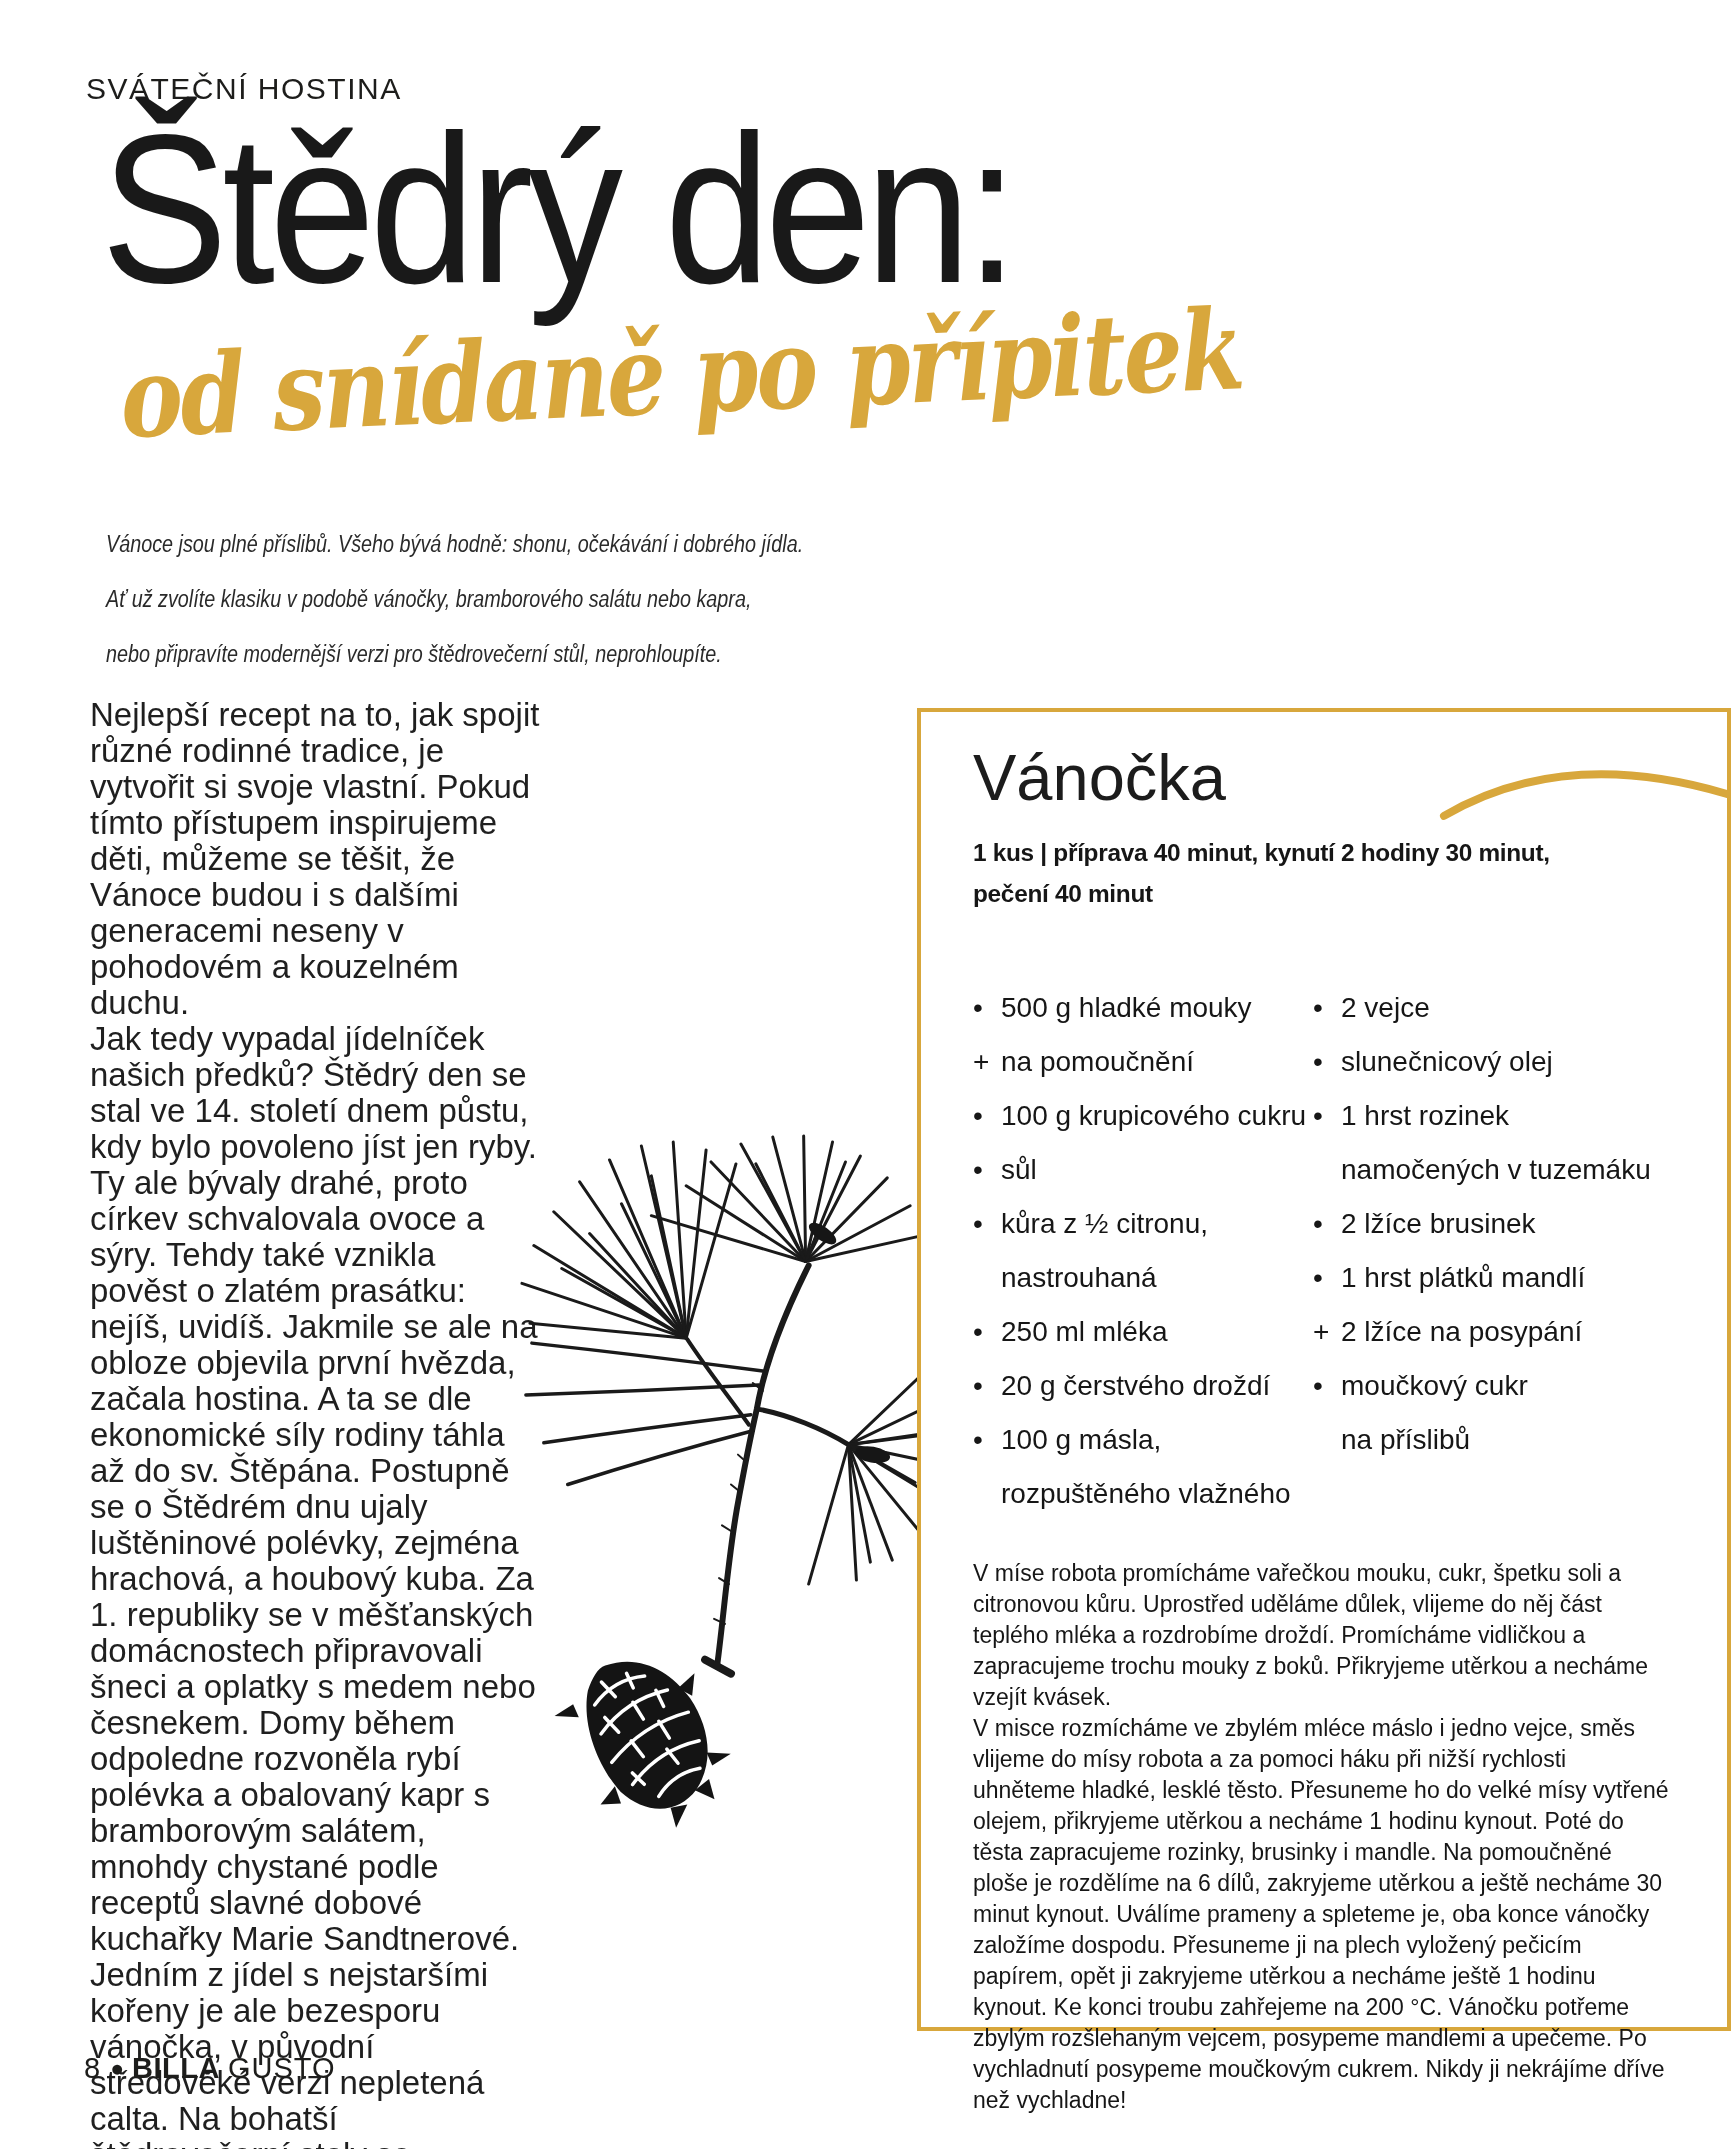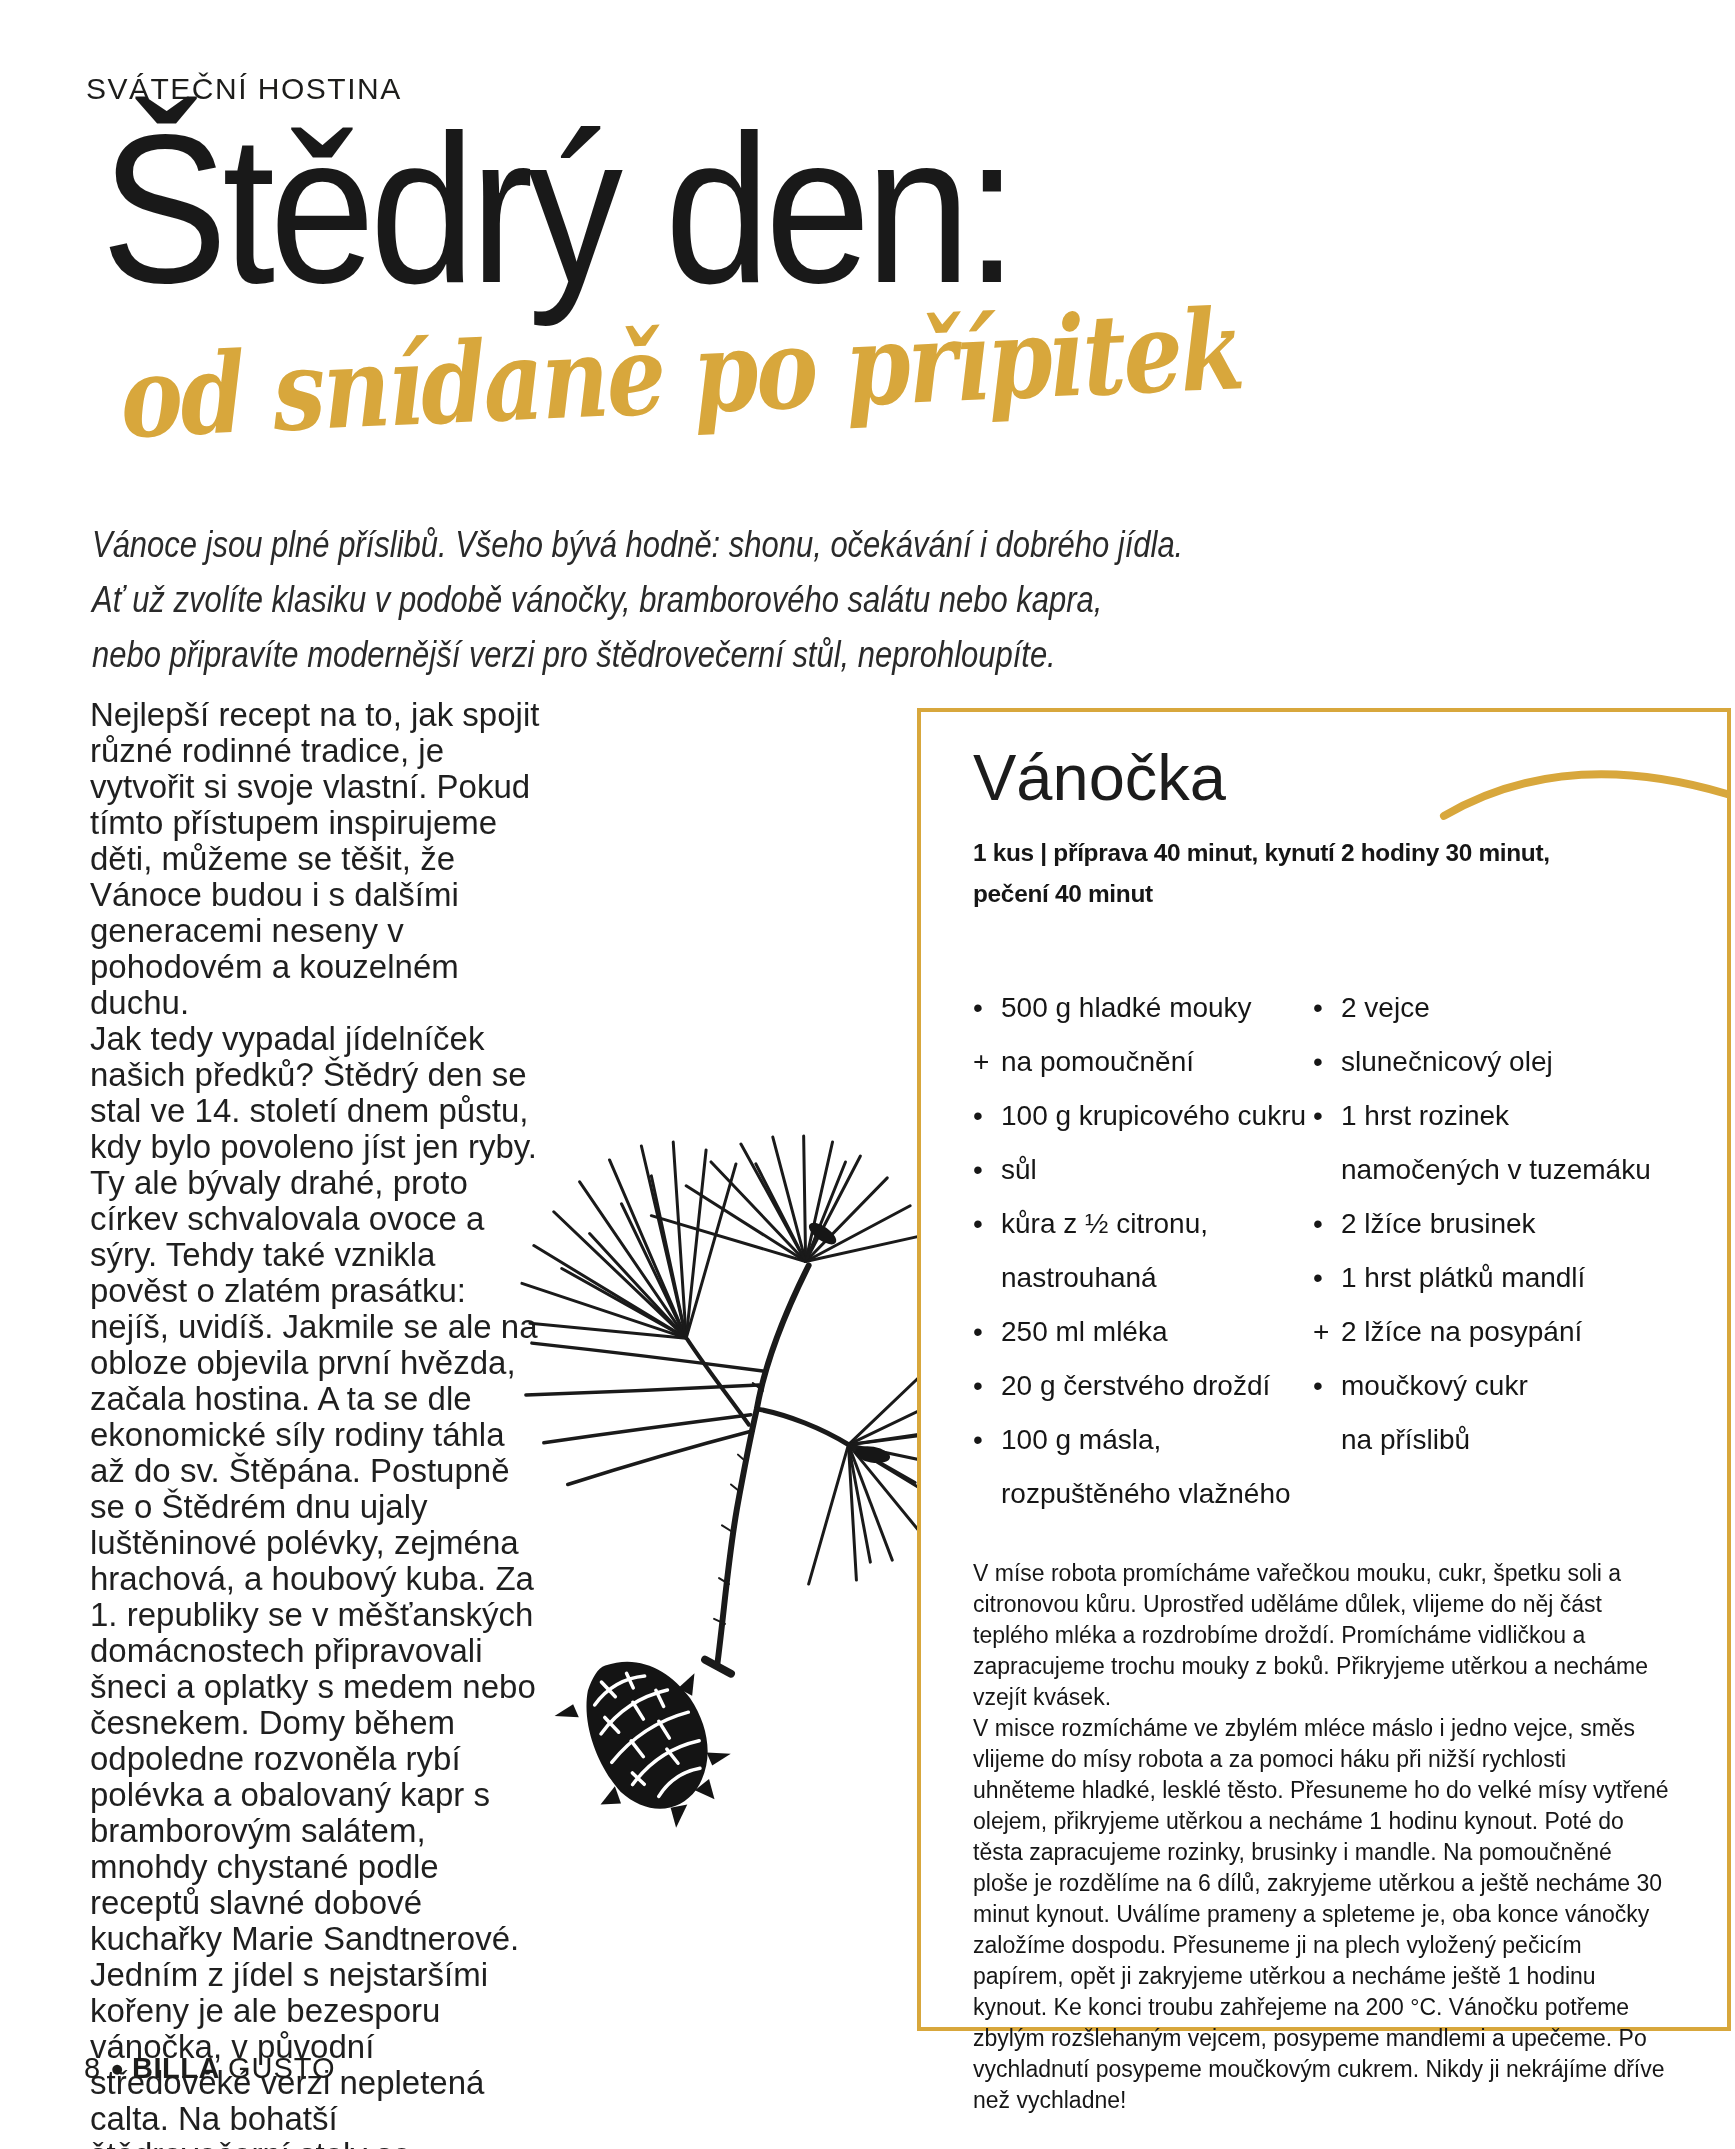--- a/index.html
+++ b/index.html
@@ -6,22 +6,22 @@
   body{width:1735px;height:2149px;background:#ffffff;position:relative;overflow:hidden;
        font-family:"Liberation Sans",sans-serif;color:#1d1d1b;}
   .eyebrow{position:absolute;left:78px;top:72px;font-size:30px;letter-spacing:1.5px;color:#1d1d1b;margin-left:8px;}
   .big-title{position:absolute;left:101px;top:96px;margin:0;font-size:211px;font-weight:200;
        line-height:1.08;letter-spacing:-6px;white-space:nowrap;color:#191919;
        transform:scaleX(.90);transform-origin:left top;}
   .script-sub{position:absolute;left:117px;top:314px;font-family:"DejaVu Serif",serif;
        font-style:italic;font-weight:bold;font-size:111px;line-height:169px;color:#D8A73C;
        letter-spacing:-3px;white-space:nowrap;transform:rotate(-2.5deg) scaleX(.84);
        transform-origin:left top;}
-  .intro{position:absolute;left:92px;top:517px;font-style:italic;font-weight:300;
-       font-size:36px;line-height:55px;color:#2a2a2a;}
+  .intro{position:absolute;left:106px;top:517px;font-style:italic;font-weight:300;
+       font-size:23px;line-height:55px;color:#2a2a2a;}
   .intro .line{white-space:nowrap;transform:scaleX(.86);transform-origin:left top;}
   .body-col{position:absolute;left:90px;top:697px;width:450px;font-size:33px;line-height:36px;color:#1f1f1f;}
   .body-col p{margin:0;}
   .pine-svg{position:absolute;left:502px;top:1134px;width:448px;height:697px;}
   .recipe-box{position:absolute;left:917px;top:708px;width:814px;height:1323px;
        border:4px solid #D8A73C;box-sizing:border-box;background:#fff;
        padding:26px 55px 20px 52px;}
   .recipe-title{margin:0 0 14px 0;font-size:65px;font-weight:300;letter-spacing:0;color:#1c1c1c;line-height:80px;}
   .swoosh{position:absolute;top:48px;right:-2px;width:291px;height:64px;}
   .meta{font-size:24.4px;font-weight:bold;line-height:41px;letter-spacing:-0.3px;color:#161616;}

